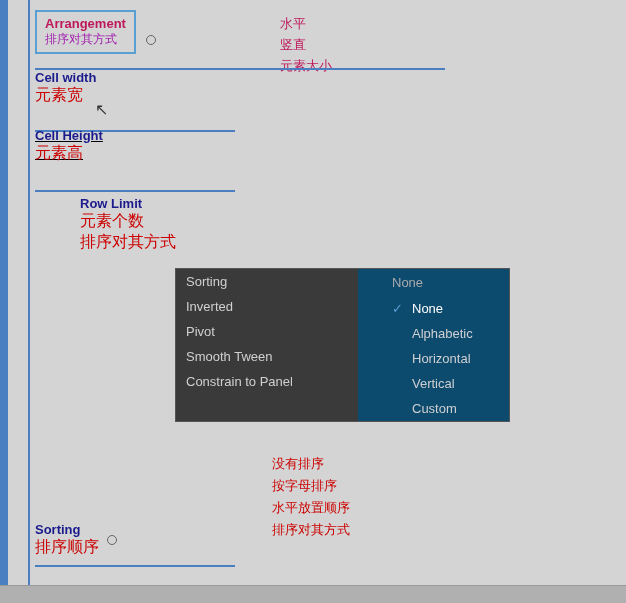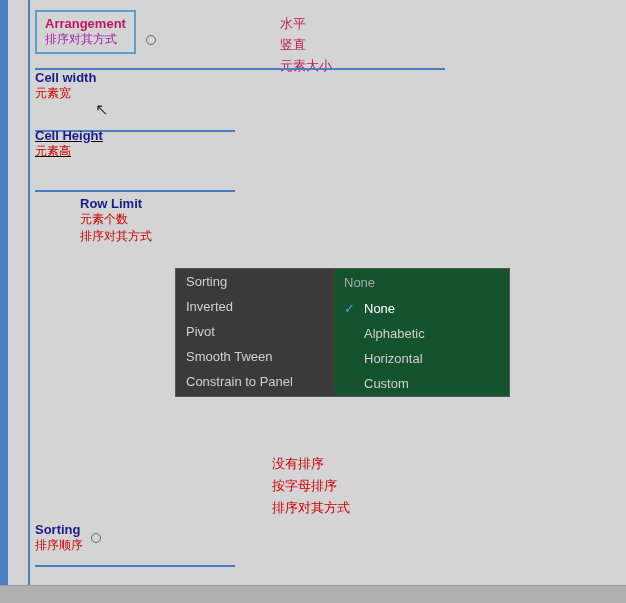--- a/index.html
+++ b/index.html
@@ -123,21 +123,21 @@
     }
 
     .prop-title {
       color: #1a1a8c;
       font-size: 13px;
       font-weight: bold;
     }
 
     .prop-subtitle {
       color: #cc0000;
-      font-size: 12px;
+      font-size: 16px;
     }
 
     
     .cursor {
       position: absolute;
       top: 100px;
       left: 95px;
       font-size: 16px;
       color: #333;
       pointer-events: none;
@@ -154,22 +154,23 @@
       z-index: 10;
     }
 
     .dropdown-left {
       float: left;
       width: 155px;
     }
 
     .dropdown-right {
       float: right;
-      width: 175px;
-      background: #14532d;
+      width: 151px;
+      background: #0c4a6e;
+      padding-left: 24px;
     }
 
     .dropdown-item-left {
       padding: 5px 10px;
       color: #d0d0d0;
       font-size: 13px;
       cursor: pointer;
     }
 
     .dropdown-item-right {
@@ -308,28 +309,33 @@
     <div class="dropdown-item-right">
       <span class="check-mark"> </span>
       <span>Alphabetic</span>
     </div>
     <div class="dropdown-item-right">
       <span class="check-mark"> </span>
       <span>Horizontal</span>
     </div>
     <div class="dropdown-item-right">
       <span class="check-mark"> </span>
+      <span>Vertical</span>
+    </div>
+    <div class="dropdown-item-right">
+      <span class="check-mark"> </span>
       <span>Custom</span>
     </div>
   </div>
 </div>
 
 <div class="bottom-annotations">
   <div>没有排序</div>
   <div>按字母排序</div>
+  <div>水平放置顺序</div>
   <div>排序对其方式</div>
 </div>
 
 <div class="sorting-bottom">
   <div style="display: flex; align-items: center;">
     <div>
       <div class="prop-title">Sorting</div>
       <div class="prop-subtitle">排序顺序</div>
     </div>
     <span class="sorting-dot"></span>

